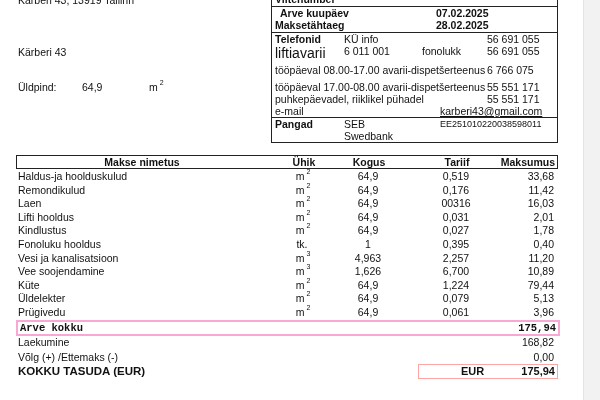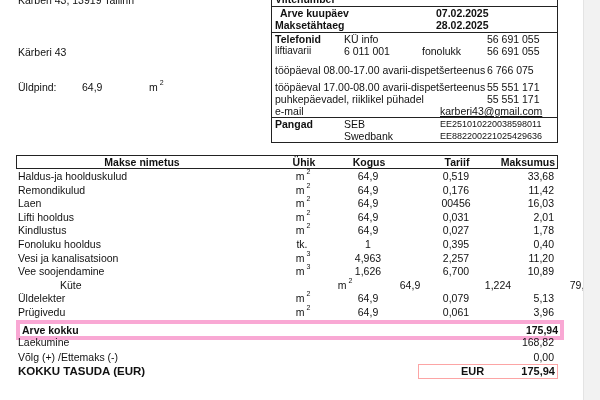--- a/index.html
+++ b/index.html
@@ -40,21 +40,21 @@
   .tbl-head span, .row span { position: absolute; top: 0; }
   .row { position: absolute; left: 18px; width: 540px; height: 13px; }
   .c-name { left: 0; }
   .c-unit { left: 260px; width: 50px; text-align: center; }
   .c-qty { left: 320px; width: 60px; text-align: center; }
   .c-tar { left: 408px; width: 60px; text-align: center; }
   .c-sum { left: 470px; width: 66px; text-align: right; }
 
   .total-box {
     position: absolute; left: 16px; top: 320px; width: 540px; height: 12px;
-    border: 4px solid #f9a8d4; font-weight: bold;
+    border: 2px solid #f9a8d4; font-weight: bold; font-family: Liberation Mono, monospace;
   }
   .grand-box {
     position: absolute; left: 418px; top: 364px; width: 138px; height: 13px;
     border: 1px solid #fca5a5; font-weight: bold; font-size: 11px;
   }
   .grand-label { left: 18px; top: 365px; font-weight: bold; font-size: 11.5px; }
 </style>
 </head>
 <body>
 
@@ -68,38 +68,37 @@
   <div class="abs b" style="left:3px;top:-1px;">Viitenumber</div>
   <div class="info-sep" style="top:12px;"></div>
   <div class="abs b" style="left:8px;top:13px;">Arve kuupäev</div>
   <div class="abs b" style="left:164px;top:13px;">07.02.2025</div>
   <div class="abs b" style="left:3px;top:25px;">Maksetähtaeg</div>
   <div class="abs b" style="left:164px;top:25px;">28.02.2025</div>
   <div class="info-sep" style="top:38px;"></div>
   <div class="abs b" style="left:3px;top:39px;">Telefonid</div>
   <div class="abs" style="left:72px;top:39px;">KÜ info</div>
   <div class="abs" style="left:215px;top:39px;">56 691 055</div>
-  <div class="abs" style="left:3px;top:51px;font-size:10px;text-align:right;">liftiavarii</div>
+  <div class="abs" style="left:3px;top:51px;font-size:14px;text-align:right;">liftiavarii</div>
   <div class="abs" style="left:72px;top:51px;">6 011 001</div>
   <div class="abs" style="left:150px;top:51px;">fonolukk</div>
   <div class="abs" style="left:215px;top:51px;">56 691 055</div>
   <div class="abs" style="left:3px;top:70px;">tööpäeval 08.00-17.00 avarii-dispetšerteenus</div>
   <div class="abs" style="left:215px;top:70px;">6 766 075</div>
   <div class="abs" style="left:3px;top:87px;">tööpäeval 17.00-08.00 avarii-dispetšerteenus</div>
   <div class="abs" style="left:215px;top:87px;">55 551 171</div>
   <div class="abs" style="left:3px;top:99px;">puhkepäevadel, riiklikel pühadel</div>
   <div class="abs" style="left:215px;top:99px;">55 551 171</div>
   <div class="abs" style="left:3px;top:111px;">e-mail</div>
   <div class="abs" style="left:168px;top:111px;text-decoration:underline;">karberi43@gmail.com</div>
   <div class="info-sep" style="top:123px;"></div>
   <div class="abs b" style="left:3px;top:124px;">Pangad</div>
   <div class="abs" style="left:72px;top:124px;">SEB</div>
   <div class="abs" style="left:168px;top:125px;font-size:9px;">EE251010220038598011</div>
   <div class="abs" style="left:72px;top:136px;">Swedbank</div>
-  <div class="abs" style="left:168px;top:137px;font-size:9px;">EE882200221025429636</div>
 </div>
 
 <div class="tbl-head">
   <span style="left:0;width:250px;text-align:center;">Makse nimetus</span>
   <span class="c-unit" style="left:262px;">Ühik</span>
   <span class="c-qty" style="left:322px;">Kogus</span>
   <span class="c-tar" style="left:410px;">Tariif</span>
   <span class="c-sum" style="left:472px;">Maksumus</span>
 </div>
 
@@ -115,21 +114,21 @@
       <span class="c-name">Remondikulud</span>
       <span class="c-unit"><span style="position:static">m</span><sup>2</sup></span>
       <span class="c-qty">64,9</span>
       <span class="c-tar">0,176</span>
       <span class="c-sum">11,42</span>
     </div>
     <div class="row" style="top: 197.2px;">
       <span class="c-name">Laen</span>
       <span class="c-unit"><span style="position:static">m</span><sup>2</sup></span>
       <span class="c-qty">64,9</span>
-      <span class="c-tar">00456</span>
+      <span class="c-tar">00316</span>
       <span class="c-sum">16,03</span>
     </div>
     <div class="row" style="top: 210.8px;">
       <span class="c-name">Lifti hooldus</span>
       <span class="c-unit"><span style="position:static">m</span><sup>2</sup></span>
       <span class="c-qty">64,9</span>
       <span class="c-tar">0,031</span>
       <span class="c-sum">2,01</span>
     </div>
     <div class="row" style="top: 224.4px;">
@@ -153,21 +152,21 @@
       <span class="c-tar">2,257</span>
       <span class="c-sum">11,20</span>
     </div>
     <div class="row" style="top: 265.2px;">
       <span class="c-name">Vee soojendamine</span>
       <span class="c-unit"><span style="position:static">m</span><sup>3</sup></span>
       <span class="c-qty">1,626</span>
       <span class="c-tar">6,700</span>
       <span class="c-sum">10,89</span>
     </div>
-    <div class="row" style="top: 278.8px; margin-left: 42px;">
+    <div class="row" style="top: 278.8px;">
       <span class="c-name">Küte</span>
       <span class="c-unit"><span style="position:static">m</span><sup>2</sup></span>
       <span class="c-qty">64,9</span>
       <span class="c-tar">1,224</span>
       <span class="c-sum">79,44</span>
     </div>
     <div class="row" style="top: 292.4px;">
       <span class="c-name">Üldelekter</span>
       <span class="c-unit"><span style="position:static">m</span><sup>2</sup></span>
       <span class="c-qty">64,9</span>

